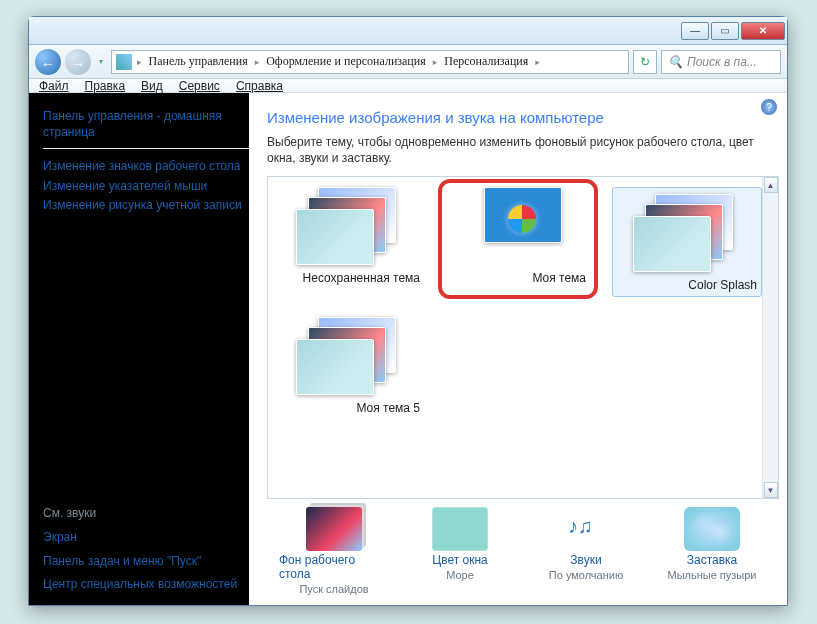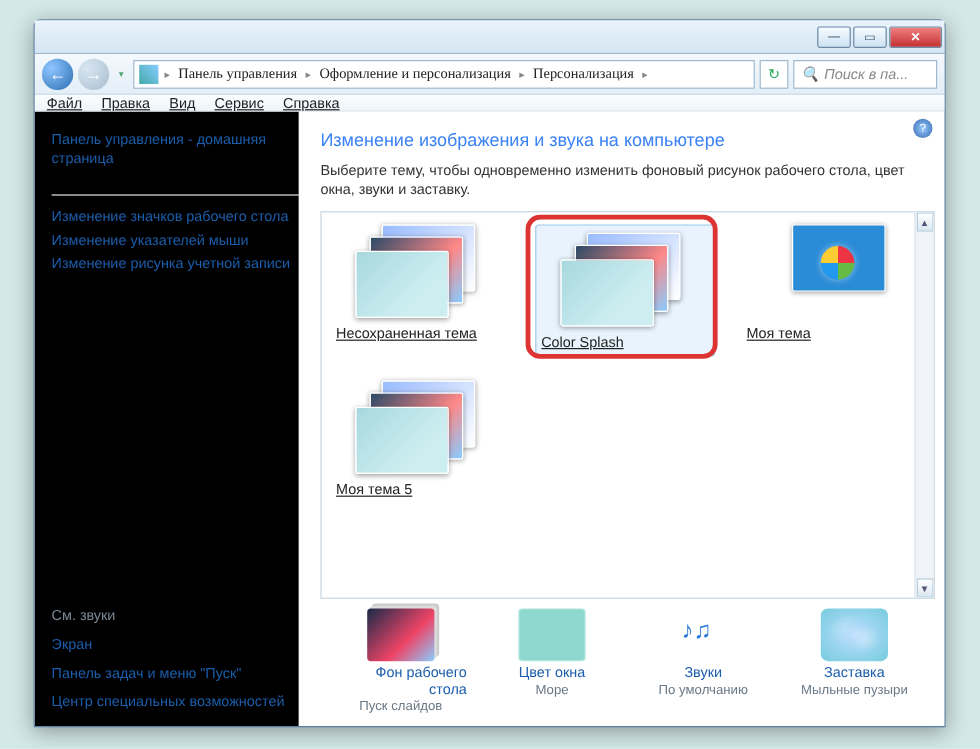--- a/index.html
+++ b/index.html
@@ -21,53 +21,53 @@
 .addr-ref { width: 24px; height: 24px; border: 1px solid #9db8cf; background: #fff; display: flex; align-items: center; justify-content: center; color: #2a5; }
 .search { width: 120px; height: 24px; border: 1px solid #9db8cf; background: #fff; display: flex; align-items: center; padding: 0 6px; color: #888; font-style: italic; gap: 4px; }
 .search .sicon { color: #5a8; }
 .menubar { height: 14px; background: linear-gradient(#fbfdff,#eef5fb); border-bottom: 1px solid #d2e0ea; display: flex; align-items: center; padding: 0 10px; gap: 16px; }
 .menubar span { color: #222; }
 .menubar u { text-decoration: underline; }
 .body { flex: 1; display: flex; overflow: hidden; }
 .sidebar { width: 220px; background: #000000; padding: 12px 0 8px 14px; display: flex; flex-direction: column; }
 .sidelink { color: #1a5dab; margin: 4px 0; line-height: 1.3; cursor: pointer; }
 .sidelink.head { font-weight: normal; }
-.sidegroup { border-top: 1px solid #e2e8ee; margin-top: 18px; padding-top: 6px; }
+.sidegroup { border-top: 1px solid #e2e8ee; margin-top: 4px; padding-top: 6px; }
 .spacer { flex: 1; }
 .seealso { color: #7a8894; margin: 4px 0 6px; }
 .main { flex: 1; background: #fff; padding: 16px 8px 10px 18px; position: relative; display: flex; flex-direction: column; }
 .help { position: absolute; top: 6px; right: 10px; width: 16px; height: 16px; border-radius: 50%; background: radial-gradient(#9cf,#36a); color: #fff; font-size: 10px; display: flex; align-items: center; justify-content: center; }
 h1 { color: #3b82f6; font-size: 15px; font-weight: normal; margin-bottom: 8px; }
 .desc { color: #333; font-size: 12px; margin-bottom: 10px; line-height: 1.35; }
 .theme-area { flex: 1; border: 1px solid #c7d6e0; background: #fff; position: relative; overflow: hidden; padding: 10px 4px; }
 .scrollbar { position: absolute; right: 0; top: 0; bottom: 0; width: 16px; background: #f0f4f8; border-left: 1px solid #dce5ec; display: flex; flex-direction: column; align-items: center; }
 .sb-btn { width: 14px; height: 16px; background: linear-gradient(#fff,#dbe7f0); border: 1px solid #b8cfdf; display: flex; align-items: center; justify-content: center; font-size: 8px; color: #557; }
 .sb-track { flex: 1; }
 .theme-grid { display: flex; flex-wrap: wrap; gap: 20px 26px; padding-left: 8px; }
 .theme { width: 140px; display: flex; flex-direction: column; align-items: center; gap: 4px; cursor: pointer; position: relative; }
 .thumb { width: 120px; height: 80px; position: relative; }
 .stk { position: absolute; width: 78px; height: 56px; border: 1px solid #fff; box-shadow: 0 1px 4px rgba(0,0,0,.35); border-radius: 2px; }
 .stk.a { left: 28px; top: 0; background: linear-gradient(135deg,#9bf,#fff); }
 .stk.b { left: 18px; top: 10px; background: linear-gradient(135deg,#2a4a66,#f88 60%, #8cf); }
 .stk.c { left: 6px; top: 22px; background: linear-gradient(135deg,#a7d8de,#cdeef1 70%); }
 .theme.win7 .stk.a { background: #2a8bd6; }
 .theme.win7 .thumb::after { content: ""; position: absolute; left: 52px; top: 18px; width: 28px; height: 28px; border-radius: 50%; background: conic-gradient(#e34 0 90deg,#6b4 90deg 180deg,#29e 180deg 270deg,#fc3 270deg 360deg); box-shadow: 0 0 6px rgba(255,255,255,.5); }
-.tlabel { color: #222; text-align: left; white-space: nowrap; overflow: hidden; text-overflow: ellipsis; width: 100%; text-decoration: underline; }
+.tlabel { color: #222; text-align: right; white-space: nowrap; overflow: hidden; text-overflow: ellipsis; width: 100%; }
 .theme.selected { background: #e8f3fd; border: 1px solid #9cc9ef; border-radius: 3px; padding: 6px 4px 4px; width: 150px; }
 .highlight { position: absolute; border: 4px solid #d33; border-radius: 12px; pointer-events: none; }
 .bottom-row { display: flex; justify-content: space-between; padding: 8px 12px 0 12px; }
 .btile { width: 110px; display: flex; flex-direction: column; align-items: center; gap: 2px; cursor: pointer; }
 .bicon { width: 56px; height: 44px; border-radius: 3px; }
 .bicon.bg { background: linear-gradient(135deg,#1a2a4a,#e46 60%,#8cf); box-shadow: 2px -2px 0 #ddd, 4px -4px 0 #ccc; }
 .bicon.color { background: #8fd8d0; border: 1px solid #b0e4de; }
 .bicon.sound { background: #fff; position: relative; }
 .bicon.sound::before { content: "♪♫"; color: #2a7ad6; font-size: 20px; position: absolute; left: 10px; top: 8px; }
 .bicon.saver { background: radial-gradient(#bdf,#7cd); border-radius: 6px; position: relative; }
 .bicon.saver::after { content: ""; position: absolute; inset: 6px; border-radius: 50%; background: radial-gradient(circle at 30% 30%,#fff3,#0000 40%), radial-gradient(circle at 70% 60%,#fff5,#0000 35%); }
-.blabel1 { color: #1a5dab; text-align: right; }
+.blabel1 { color: #1a5dab; text-align: left; }
 .blabel2 { color: #6a7886; text-align: center; font-size: 11px; }
 </style>
 </head>
 <body>
 
 <div class="window">
 
   <div class="titlebar">
     <div class="win-btns">
       <div class="win-btn min">—</div>
@@ -128,33 +128,33 @@
       <div class="theme-area">
         <div class="theme-grid" id="theme-grid">
             <div class="theme">
               <div class="thumb">
                 <div class="stk a"></div>
                 <div class="stk b"></div>
                 <div class="stk c"></div>
               </div>
               <div class="tlabel">Несохраненная тема</div>
             </div>
+            <div class="theme win7">
+              <div class="thumb">
+                <div class="stk a"></div>
+              </div>
+              <div class="tlabel">Моя тема</div>
+            </div>
             <div class="theme selected">
               <div class="thumb">
                 <div class="stk a"></div>
                 <div class="stk b"></div>
                 <div class="stk c"></div>
               </div>
               <div class="tlabel">Color Splash</div>
-            </div>
-            <div class="theme win7">
-              <div class="thumb">
-                <div class="stk a"></div>
-              </div>
-              <div class="tlabel">Моя тема</div>
             </div>
             <div class="theme">
               <div class="thumb">
                 <div class="stk a"></div>
                 <div class="stk b"></div>
                 <div class="stk c"></div>
               </div>
               <div class="tlabel">Моя тема 5</div>
             </div>
           </div>

